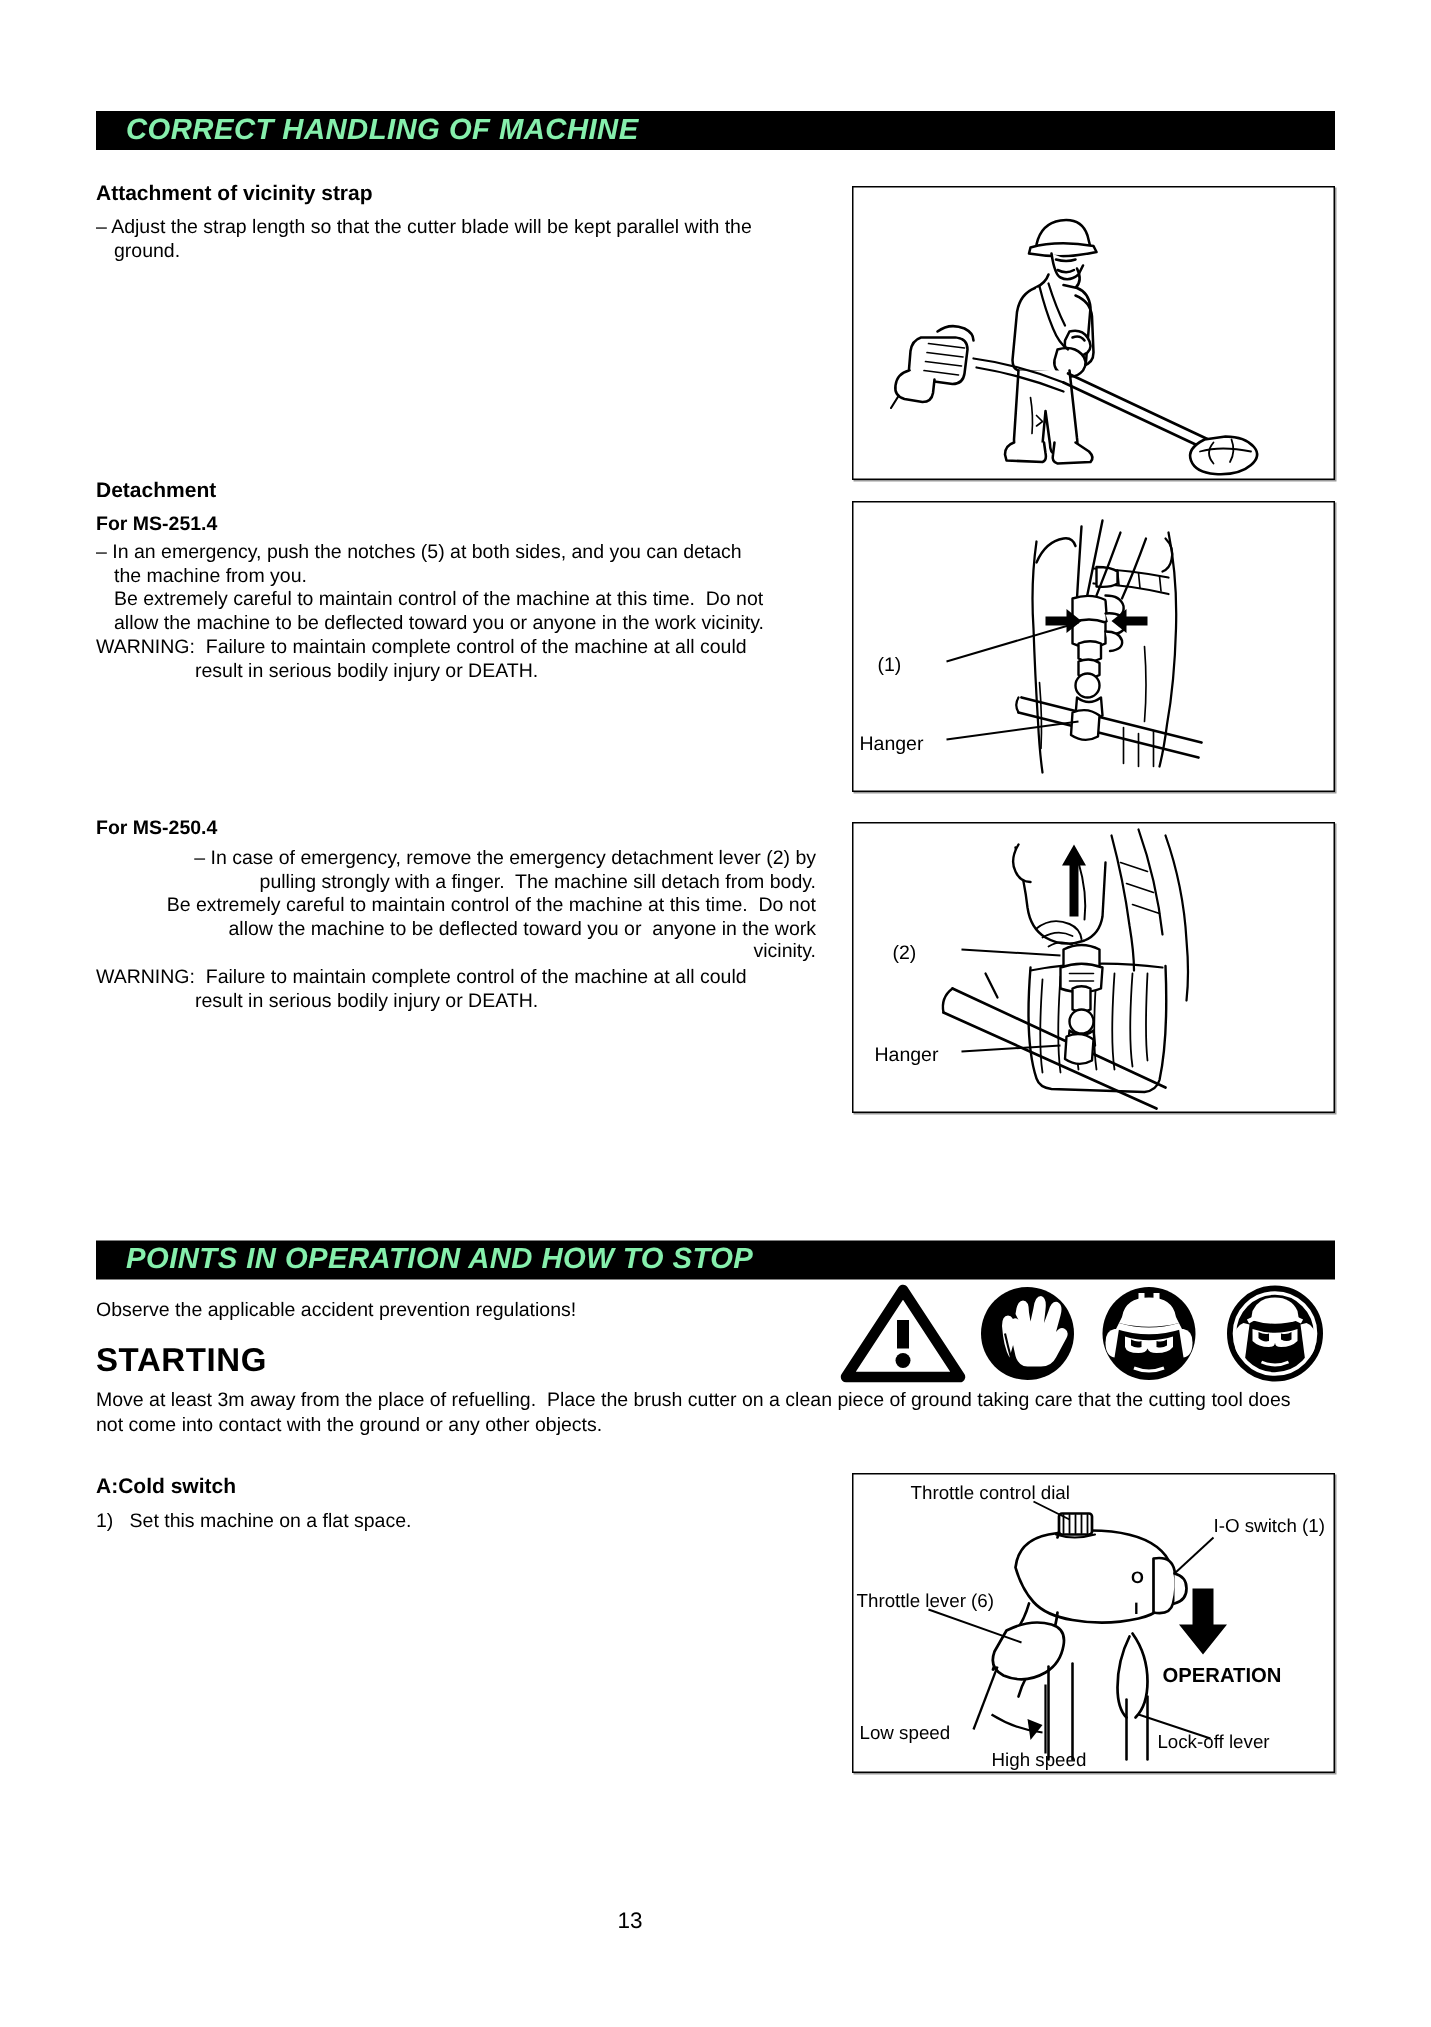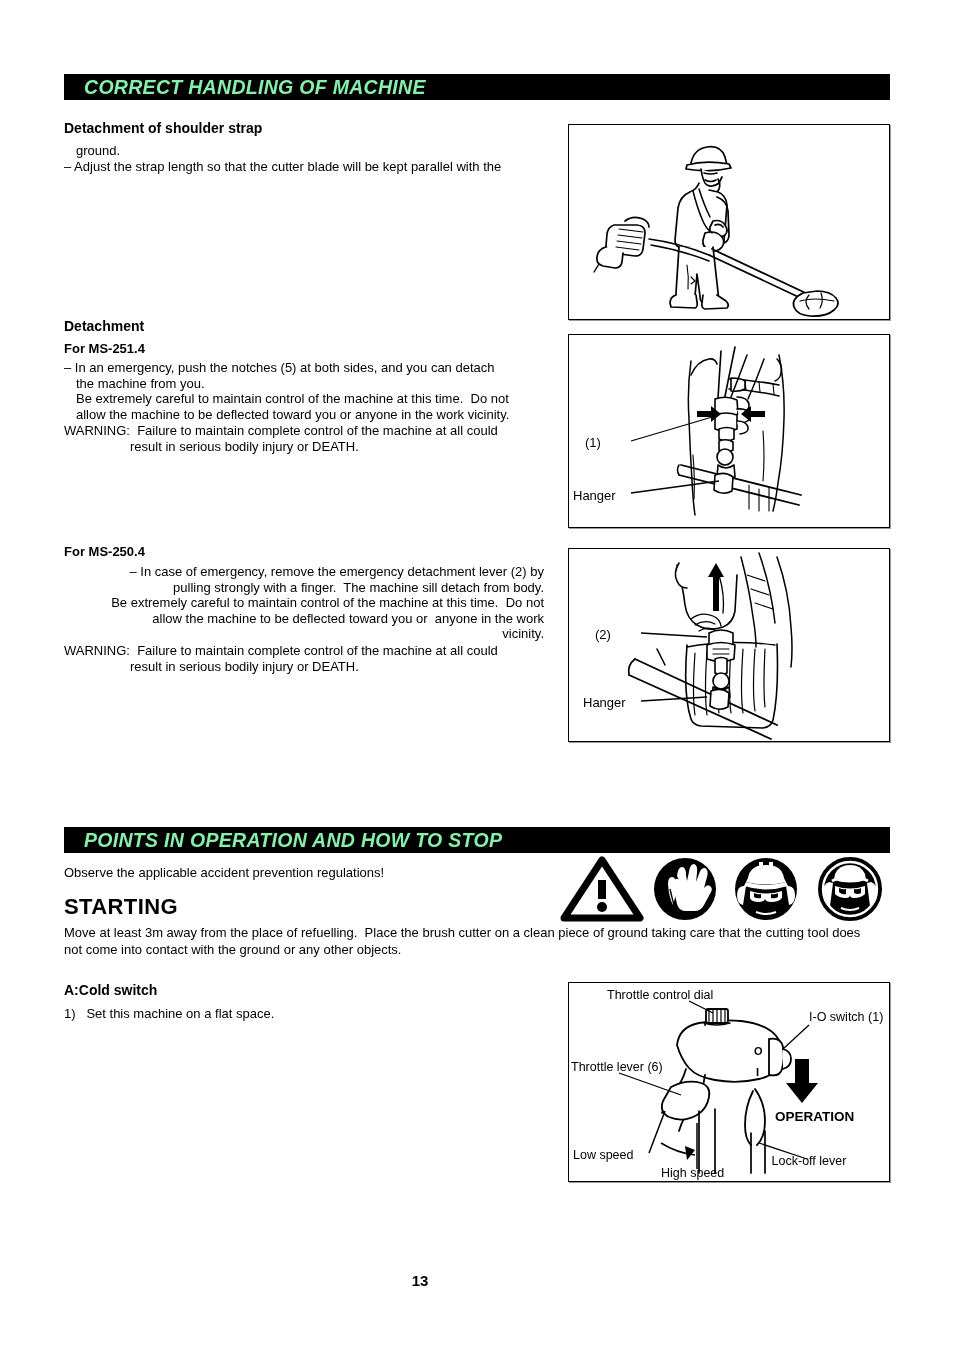--- a/index.html
+++ b/index.html
@@ -44,37 +44,37 @@
   }
   .frame svg{display:block;width:100%;height:100%;}
 
   
   .picto{position:absolute;}
   .picto svg{display:block;}
 
   
   .pageno{
     position:absolute;left:0;width:840px;text-align:center;
-    font-weight:bold;font-size:15px;
+    font-weight:normal;font-size:15px;
   }
 </style>
 </head>
 <body>
 
 <div class="page">
 
   <div class="bar" style="top:74px;">
     <span class="bar-label">CORRECT HANDLING OF MACHINE</span>
   </div>
 
-  <div class="h2" style="left:64px;top:120px;">Detachment of shoulder strap</div>
+  <div class="h2" style="left:64px;top:120px;">Attachment of vicinity strap</div>
 
   <div class="dashblk" style="left:64px;top:143px;width:470px;">
+    <span class="row">– Adjust the strap length so that the cutter blade will be kept parallel with the</span>
     <span class="row" style="padding-left:12px;">ground.</span>
-    <span class="row">– Adjust the strap length so that the cutter blade will be kept parallel with the</span>
   </div>
 
   <div class="frame" style="left:568px;top:124px;width:320px;height:194px;">
     <svg viewBox="0 0 320 194">
       <g fill="none" stroke="#000" stroke-width="1.7" stroke-linejoin="round" stroke-linecap="round">
 
         <path d="M122 38 q3 -14 16 -16 q14 -2 18 10 l2 8" fill="#fff"></path>
         <path d="M118 40 q18 -5 42 -1 l2 4 q-22 5 -45 1 z" fill="#fff"></path>
 
         <path d="M132 44 q2 14 6 16 q6 3 12 -2 l3 -6" fill="#fff"></path>

